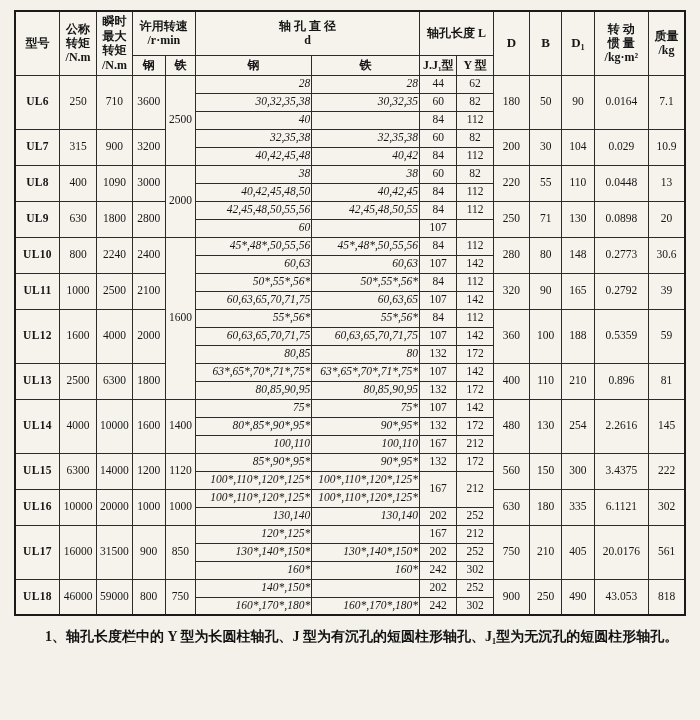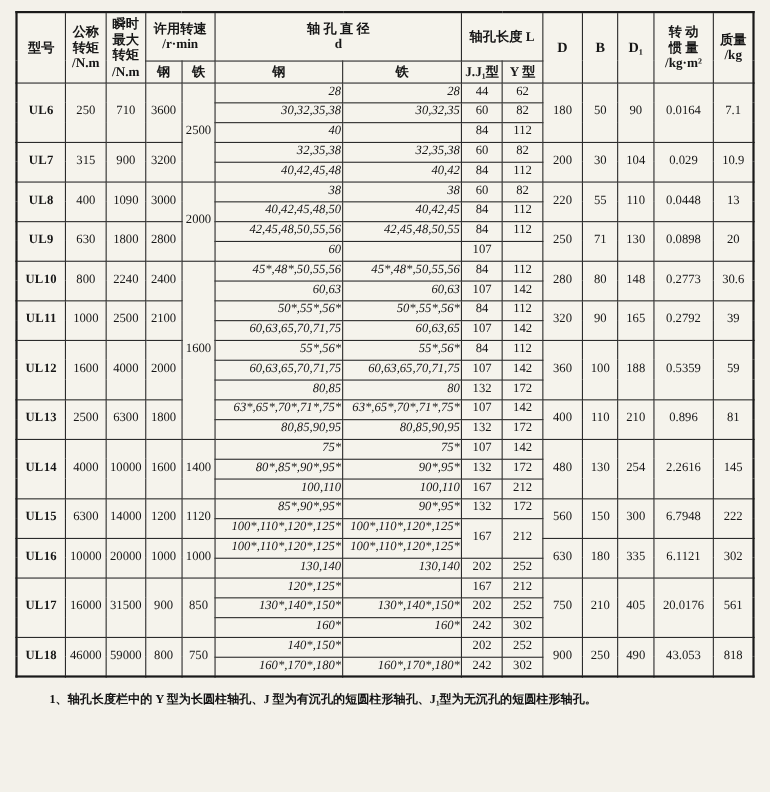--- a/index.html
+++ b/index.html
@@ -40,21 +40,21 @@
     text-align:right;
     padding:1px 1px 1px 4px;
     line-height:1.15;
     word-break:break-all;
     font-style:italic;
   }
   .spec td.col-model{font-weight:bold;letter-spacing:.3px;}
   .spec th.h-DBD{font-size:13px;}
   .notes{
     margin:9px 0 0 31px;
-    font-size:11px;
+    font-size:14px;
     line-height:23px;
     color:#131313;
     font-weight:bold;
   }
   .notes .note{white-space:nowrap;}
 </style>
 </head>
 <body>
 
 <div class="sheet">
@@ -327,21 +327,21 @@
           <td rowspan="2" class="col-mt">14000</td>
           <td rowspan="2" class="col-ss">1200</td>
           <td rowspan="2" class="col-si">1120</td>
           <td class="col-ds">85*,90*,95*</td>
           <td class="col-di">90*,95*</td>
           <td class="col-lj">132</td>
           <td class="col-ly">172</td>
           <td rowspan="2" class="col-D h-DBD">560</td>
           <td rowspan="2" class="col-B h-DBD">150</td>
           <td rowspan="2" class="col-D1 h-DBD">300</td>
-          <td rowspan="2" class="col-inertia">6.7948</td>
+          <td rowspan="2" class="col-inertia">3.4375</td>
           <td rowspan="2" class="col-mass">222</td>
         </tr>
         <tr>
           <td class="col-ds">100*,110*,120*,125*</td>
           <td class="col-di">100*,110*,120*,125*</td>
           <td rowspan="2" class="col-lj">167</td>
           <td rowspan="2" class="col-ly">212</td>
         </tr>
         <tr>
           <td rowspan="2" class="col-model">UL16</td>

